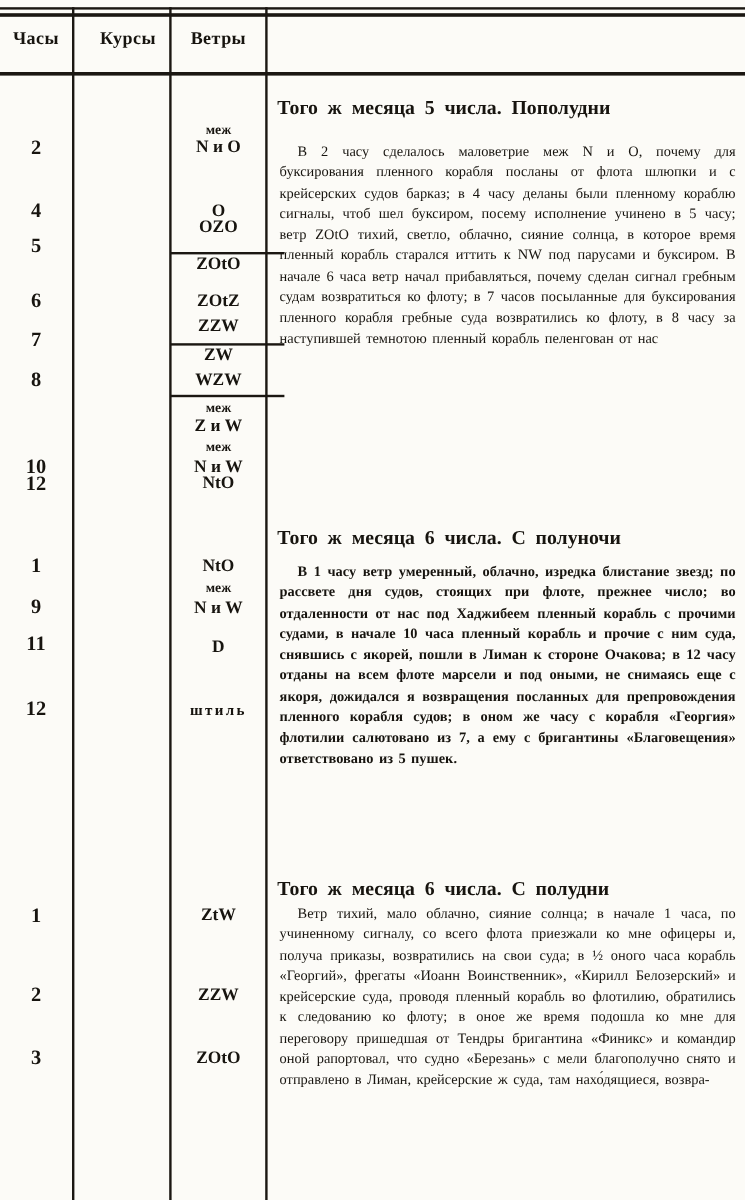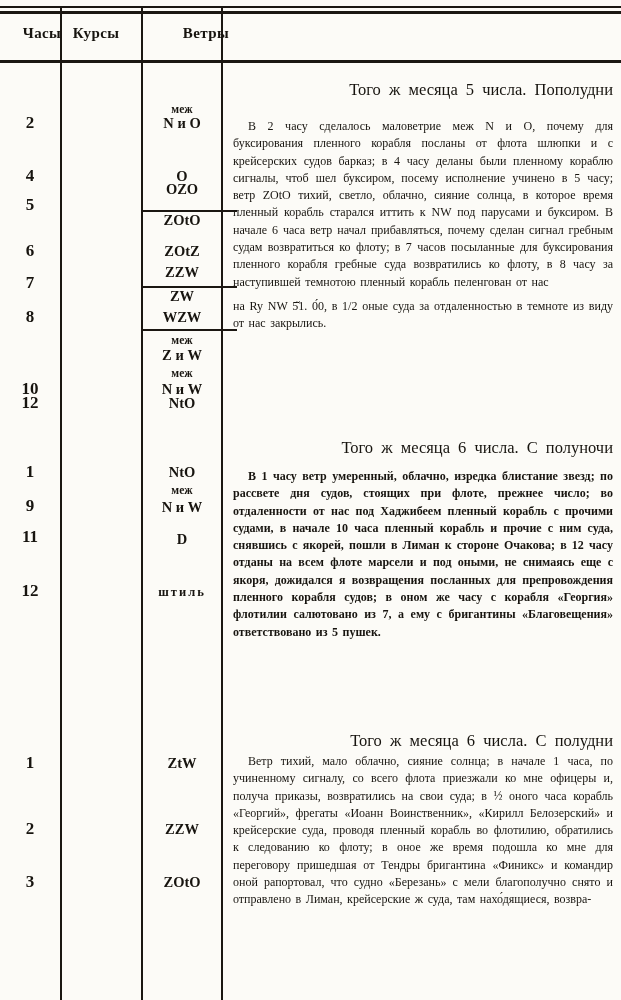--- a/index.html
+++ b/index.html
@@ -13,37 +13,37 @@
   .hline.top-thick{top:11px;height:3px;}
   .hline.header-bottom{top:60px;height:3px;}
   .vline{position:absolute;top:6px;height:994px;width:2px;background:#1b1712;}
   .vline.v1{left:60px;}
   .vline.v2{left:141px;}
   .vline.v3{left:221px;}
   .col-header{
     position:absolute;top:24px;height:18px;line-height:18px;
     text-align:center;font-size:15px;letter-spacing:.4px;font-weight:600;
   }
-  .col-header.c1{left:12px;width:60px;}
-  .col-header.c2{left:62px;width:68px;}
-  .col-header.c3{left:143px;width:78px;padding-left:24px;}
+  .col-header.c1{left:0;width:60px;}
+  .col-header.c2{left:62px;width:68px;text-align:right;}
+  .col-header.c3{left:143px;width:78px;}
   .hour{
     position:absolute;left:0;width:60px;text-align:center;
     font-size:17px;font-weight:700;line-height:18px;
   }
   .wind{
     position:absolute;left:143px;width:78px;text-align:center;
     font-size:14.5px;font-weight:600;line-height:16px;white-space:nowrap;
   }
   .wind.small{font-size:11.5px;line-height:12px;}
   .wind.small-spaced{font-size:12.5px;letter-spacing:2px;line-height:14px;}
   .wrule{position:absolute;left:142px;width:95px;height:2px;background:#1b1712;}
   .sec-heading{
-    position:absolute;left:231px;width:382px;text-align:right;
-    font-size:16.5px;font-weight:400;word-spacing:4px;line-height:18px;
+    position:absolute;left:231px;width:382px;text-align:left;
+    font-size:16.5px;font-weight:700;word-spacing:4px;line-height:18px;
   }
   .sec-body{
     position:absolute;left:233px;width:380px;
     font-size:12px;line-height:17.3px;text-align:justify;word-spacing:1.5px;
   }
   .sec-body p{margin:0;}
   .sec-body p.indent{text-indent:15px;}
   .sec-body p + p{margin-top:7px;}
 </style>
 </head>
@@ -104,21 +104,20 @@
       <div class="wind" style="top: 821px;">ZZW</div>
       <div class="wind" style="top: 874px;">ZOtO</div>
       <div class="wrule" style="top: 210px;"></div>
       <div class="wrule" style="top: 286px;"></div>
       <div class="wrule" style="top: 329px;"></div>
     </div>
   <div id="text-layer">
       <div class="sec-heading" style="top: 81px;">Того ж месяца 5 числа. Пополудни</div>
       <div class="sec-body" style="top: 118px;">
         <p class="indent">В 2 часу сделалось маловетрие меж N и O, почему для буксирования пленного корабля посланы от флота шлюпки и с крейсерских судов барказ; в 4 часу деланы были пленному кораблю сигналы, чтоб шел буксиром, посему исполнение учинено в 5 часу; ветр ZOtO тихий, светло, облачно, сияние солнца, в которое время пленный корабль старался иттить к NW под парусами и буксиром. В начале 6 часа ветр начал прибавляться, почему сделан сигнал гребным судам возвратиться ко флоту; в 7 часов посыланные для буксирования пленного корабля гребные суда возвратились ко флоту, в 8 часу за наступившей темнотою пленный корабль пеленгован от нас</p>
-        <p class="">на Ry NW 5̆1. 0́0, в 1/2 оные суда за отдаленностью в темноте из виду от нас закрылись.</p>
       </div>
       <div class="sec-heading" style="top: 439px;">Того ж месяца 6 числа. С полуночи</div>
       <div class="sec-body" style="top: 468px; font-weight: bold;">
         <p class="indent">В 1 часу ветр умеренный, облачно, изредка блистание звезд; по рассвете дня судов, стоящих при флоте, прежнее число; во отдаленности от нас под Хаджибеем пленный корабль с прочими судами, в начале 10 часа пленный корабль и прочие с ним суда, снявшись с якорей, пошли в Лиман к стороне Очакова; в 12 часу отданы на всем флоте марсели и под оными, не снимаясь еще с якоря, дожидался я возвращения посланных для препровождения пленного корабля судов; в оном же часу с корабля «Георгия» флотилии салютовано из 7, а ему с бригантины «Благовещения» ответствовано из 5 пушек.</p>
       </div>
       <div class="sec-heading" style="top: 732px;">Того ж месяца 6 числа. С полудни</div>
       <div class="sec-body" style="top: 753px;">
         <p class="indent">Ветр тихий, мало облачно, сияние солнца; в начале 1 часа, по учиненному сигналу, со всего флота приезжали ко мне офицеры и, получа приказы, возвратились на свои суда; в ½ оного часа корабль «Георгий», фрегаты «Иоанн Воинственник», «Кирилл Белозерский» и крейсерские суда, проводя пленный корабль во флотилию, обратились к следованию ко флоту; в оное же время подошла ко мне для переговору пришедшая от Тендры бригантина «Финикс» и командир оной рапортовал, что судно «Березань» с мели благополучно снято и отправлено в Лиман, крейсерские ж суда, там нахо́дящиеся, возвра-</p>
       </div>
     </div>

